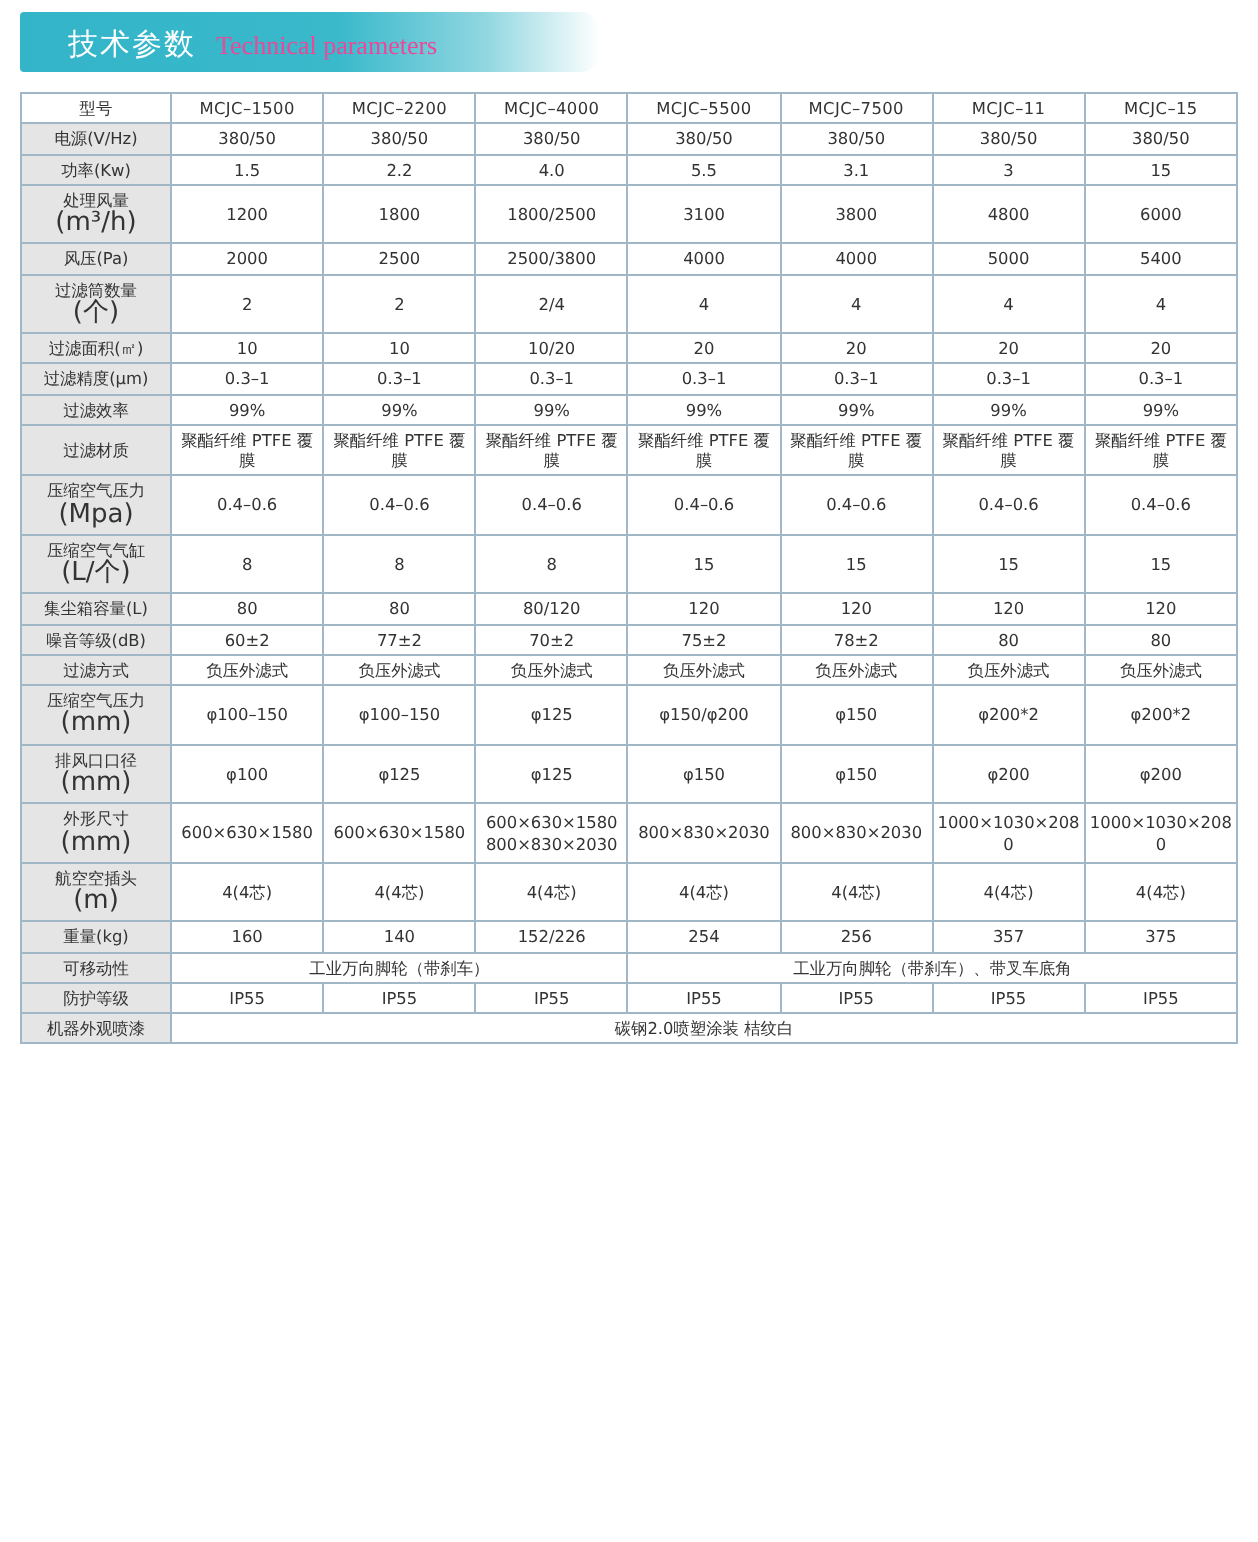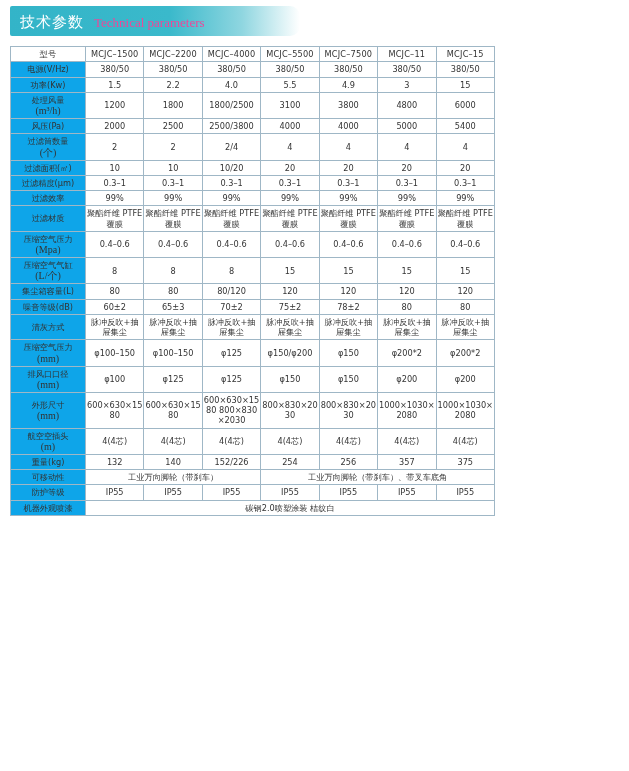--- a/index.html
+++ b/index.html
@@ -35,70 +35,69 @@
     top: 2px;
     width: 290px;
     height: 30px;
     background: linear-gradient(to right, #33b4c8 0%, #3ab9cb 55%, #8fd6e0 80%, rgba(190,230,236,0) 100%);
     border-radius: 2px 10px 10px 2px;
     z-index: 0;
   }
   .banner-text {
     position: relative;
     z-index: 1;
-    padding-left: 10px;
+    padding-left: 24px;
     display: flex;
     align-items: baseline;
     gap: 10px;
     white-space: nowrap;
   }
   .banner-cn {
     font-size: 15px;
     color: #ffffff;
     letter-spacing: 1px;
     font-family: "DejaVu Sans", sans-serif;
   }
   .banner-en {
     font-size: 13px;
     color: #ec4899;
     font-family: "Liberation Serif", serif;
   }
   
   table.spec {
-    width: 485px;
+    width: 609px;
     border-collapse: collapse;
     table-layout: fixed;
     font-family: "DejaVu Sans", sans-serif;
   }
   table.spec td {
     border: 1px solid #9fb7c6;
     text-align: center;
     vertical-align: middle;
     font-size: 8.2px;
     line-height: 1.25;
     color: #333333;
     padding: 2px 1px;
     word-break: break-all;
   }
   td.rowhead {
-    background: #0ea5e9;
+    background: #e5e5e5;
     font-size: 8.6px;
     color: #2b2b2b;
     width: 72px;
   }
   td.colhead {
     background: #ffffff;
     font-size: 9px;
     letter-spacing: 0.2px;
   }
   .sub {
-    font-size: 10px;
+    font-size: 13px;
     display: block;
     line-height: 1.1;
-    font-family: Liberation Serif, serif;
   }
   .cellmulti {
     font-size: 7.4px;
     line-height: 1.2;
     margin-left: 44px;
   }
   .wide {
     font-size: 8.6px;
     margin-left: 32px;
   }
@@ -137,21 +136,21 @@
           <td>380/50</td>
           <td>380/50</td>
           <td>380/50</td>
         </tr>
         <tr>
           <td class="rowhead"><span>功率(Kw)</span></td>
           <td>1.5</td>
           <td>2.2</td>
           <td>4.0</td>
           <td>5.5</td>
-          <td>4.9</td>
+          <td>3.1</td>
           <td>3</td>
           <td>15</td>
         </tr>
         <tr>
           <td class="rowhead"><span>处理风量</span><span class="sub">(m³/h)</span></td>
           <td>1200</td>
           <td>1800</td>
           <td>1800/2500</td>
           <td>3100</td>
           <td>3800</td>
@@ -244,36 +243,36 @@
           <td>80</td>
           <td>80/120</td>
           <td>120</td>
           <td>120</td>
           <td>120</td>
           <td>120</td>
         </tr>
         <tr>
           <td class="rowhead"><span>噪音等级(dB)</span></td>
           <td>60±2</td>
-          <td>65±3</td>
+          <td>77±2</td>
           <td>70±2</td>
           <td>75±2</td>
           <td>78±2</td>
           <td>80</td>
           <td>80</td>
         </tr>
         <tr>
-          <td class="rowhead"><span>清灰方式</span></td>
-          <td>脉冲反吹+抽屉集尘</td>
-          <td>脉冲反吹+抽屉集尘</td>
-          <td>脉冲反吹+抽屉集尘</td>
-          <td>脉冲反吹+抽屉集尘</td>
-          <td>脉冲反吹+抽屉集尘</td>
-          <td>脉冲反吹+抽屉集尘</td>
-          <td>脉冲反吹+抽屉集尘</td>
+          <td class="rowhead"><span>过滤方式</span></td>
+          <td>负压外滤式</td>
+          <td>负压外滤式</td>
+          <td>负压外滤式</td>
+          <td>负压外滤式</td>
+          <td>负压外滤式</td>
+          <td>负压外滤式</td>
+          <td>负压外滤式</td>
         </tr>
         <tr>
           <td class="rowhead"><span>压缩空气压力</span><span class="sub">(mm)</span></td>
           <td>φ100–150</td>
           <td>φ100–150</td>
           <td>φ125</td>
           <td>φ150/φ200</td>
           <td>φ150</td>
           <td>φ200*2</td>
           <td>φ200*2</td>
@@ -303,21 +302,21 @@
           <td>4(4芯)</td>
           <td>4(4芯)</td>
           <td>4(4芯)</td>
           <td>4(4芯)</td>
           <td>4(4芯)</td>
           <td>4(4芯)</td>
           <td>4(4芯)</td>
         </tr>
         <tr>
           <td class="rowhead"><span>重量(kg)</span></td>
-          <td>132</td>
+          <td>160</td>
           <td>140</td>
           <td>152/226</td>
           <td>254</td>
           <td>256</td>
           <td>357</td>
           <td>375</td>
         </tr>
         <tr>
           <td class="rowhead"><span>可移动性</span></td>
           <td class="wide" colspan="3">工业万向脚轮（带刹车）</td>

